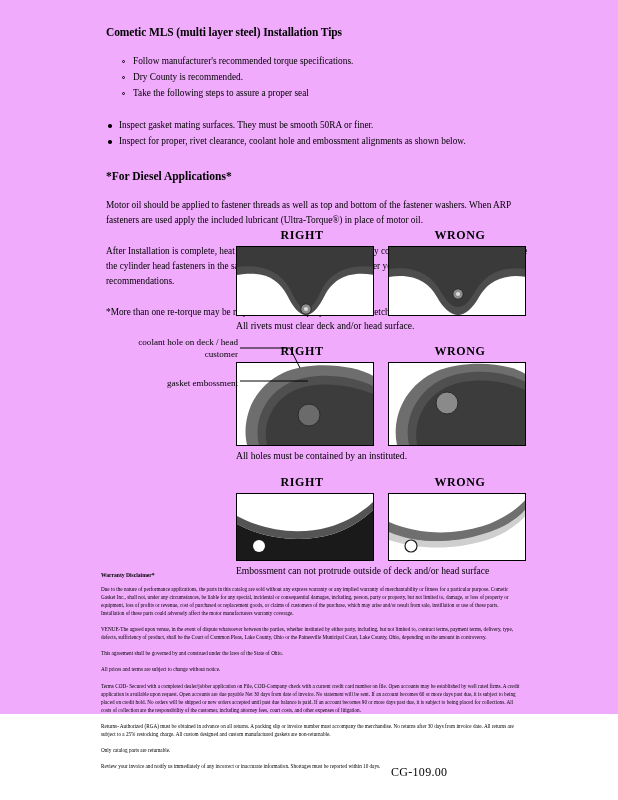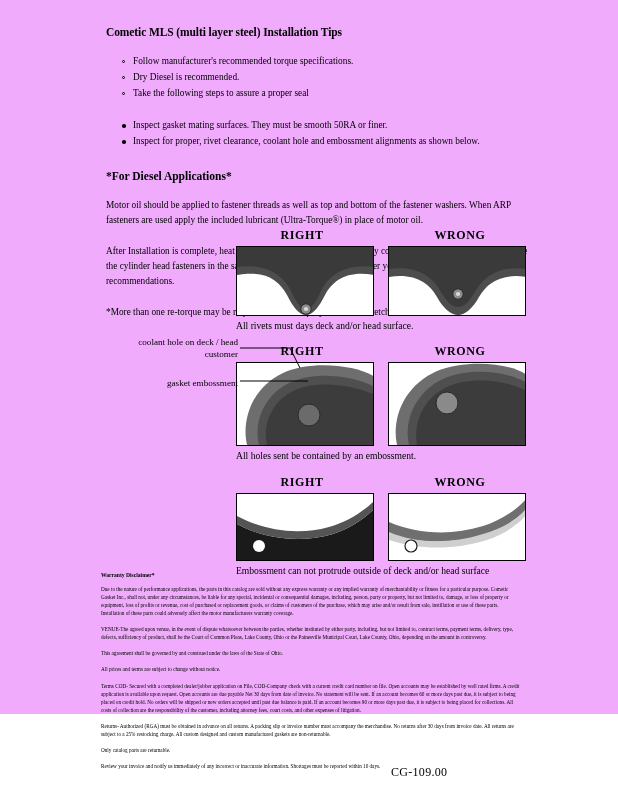--- a/index.html
+++ b/index.html
@@ -52,21 +52,21 @@
     left: 0;
     top: 6px;
     width: 3.4px;
     height: 3.4px;
     border: 1px solid #000;
     border-radius: 50%;
     box-sizing: border-box;
   }
   ul.subbullets {
     list-style: none;
-    margin: 16px;
+    margin: 2px;
     padding: 0 0 0 14px;
   }
   ul.subbullets > li {
     font-size: 9.3px;
     line-height: 1.72;
     position: relative;
     padding-left: 11px;
   }
   ul.subbullets > li::before {
     content: "";
@@ -180,21 +180,21 @@
 </head>
 <body>
 
 <div class="page">
 
   <div class="content">
     <h1 class="title">Cometic MLS (multi layer steel) Installation Tips</h1>
 
     <ul class="bullets">
       <li>Follow manufacturer's recommended torque specifications.</li>
-      <li>Dry Diesel is recommended.</li>
+      <li>Dry County is recommended.</li>
       <li>Take the following steps to assure a proper seal</li>
     </ul>
 
     <ul class="subbullets">
       <li>Inspect gasket mating surfaces.  They must be smooth 50RA or finer.</li>
       <li>Inspect for proper, rivet clearance, coolant hole and embossment alignments as shown below.</li>
     </ul>
 
     <h2 class="subtitle">*For Diesel Applications*</h2>
     <p class="para">Motor oil should be applied to fastener threads as well as top and bottom of the fastener washers. When ARP fasteners are used apply the included lubricant (Ultra-Torque®) in place of motor oil.</p>
@@ -222,21 +222,21 @@
         <div class="figbox">
           <svg width="138" height="68" viewBox="0 0 138 68" xmlns="http://www.w3.org/2000/svg">
             <rect x="0" y="0" width="138" height="68" fill="#ffffff"></rect>
             <path d="M0,0 H138 V30 C112,26 98,36 90,50 C84,61 76,68 69,68 C62,68 54,61 48,50 C40,36 26,26 0,30 Z" fill="#4d4d4d"></path>
             <path d="M0,0 H138 V22 C110,18 94,30 86,45 C80,55 75,60 69,60 C63,60 58,55 52,45 C44,30 28,18 0,22 Z" fill="#3a3a3a"></path>
             <circle cx="69" cy="47" r="5.2" fill="#8c8c8c" stroke="#2b2b2b" stroke-width="1"></circle>
             <circle cx="69" cy="47" r="2.1" fill="#dcdcdc"></circle>
           </svg>
         </div>
       </div>
-      <div class="figcaption">All rivets must days deck and/or head surface.</div>
+      <div class="figcaption">All rivets must clear deck and/or head surface.</div>
     </div>
 
     <div class="figrow" style="margin-top:12px;">
       <div class="figlabels">
         <div class="figlabel">RIGHT</div>
         <div class="figlabel">WRONG</div>
       </div>
       <div class="figpair">
         <div class="figbox tall">
           <svg width="138" height="82" viewBox="0 0 138 82" xmlns="http://www.w3.org/2000/svg">
@@ -250,21 +250,21 @@
         <div class="figbox tall">
           <svg width="138" height="82" viewBox="0 0 138 82" xmlns="http://www.w3.org/2000/svg">
             <rect x="0" y="0" width="138" height="82" fill="#ffffff"></rect>
             <path d="M8,82 C2,54 16,22 48,8 C78,-4 122,0 138,12 V82 Z" fill="#6e6e6e"></path>
             <path d="M20,82 C14,56 28,28 54,16 C80,4 118,8 138,20 V82 Z" fill="#4f4f4f"></path>
             <path d="M28,82 C24,58 36,34 58,24 C82,13 116,17 138,28 V82 Z" fill="#3c3c3c"></path>
             <circle cx="58" cy="40" r="11" fill="#8a8a8a" stroke="#2a2a2a" stroke-width="1"></circle>
           </svg>
         </div>
       </div>
-      <div class="figcaption">All holes sent be contained by an embossment.</div>
+      <div class="figcaption">All holes must be contained by an instituted.</div>
     </div>
 
     <div class="figrow" style="margin-top:12px;">
       <div class="figlabels">
         <div class="figlabel">RIGHT</div>
         <div class="figlabel">WRONG</div>
       </div>
       <div class="figpair">
         <div class="figbox" style="height:66px;">
           <svg width="138" height="66" viewBox="0 0 138 66" xmlns="http://www.w3.org/2000/svg">

